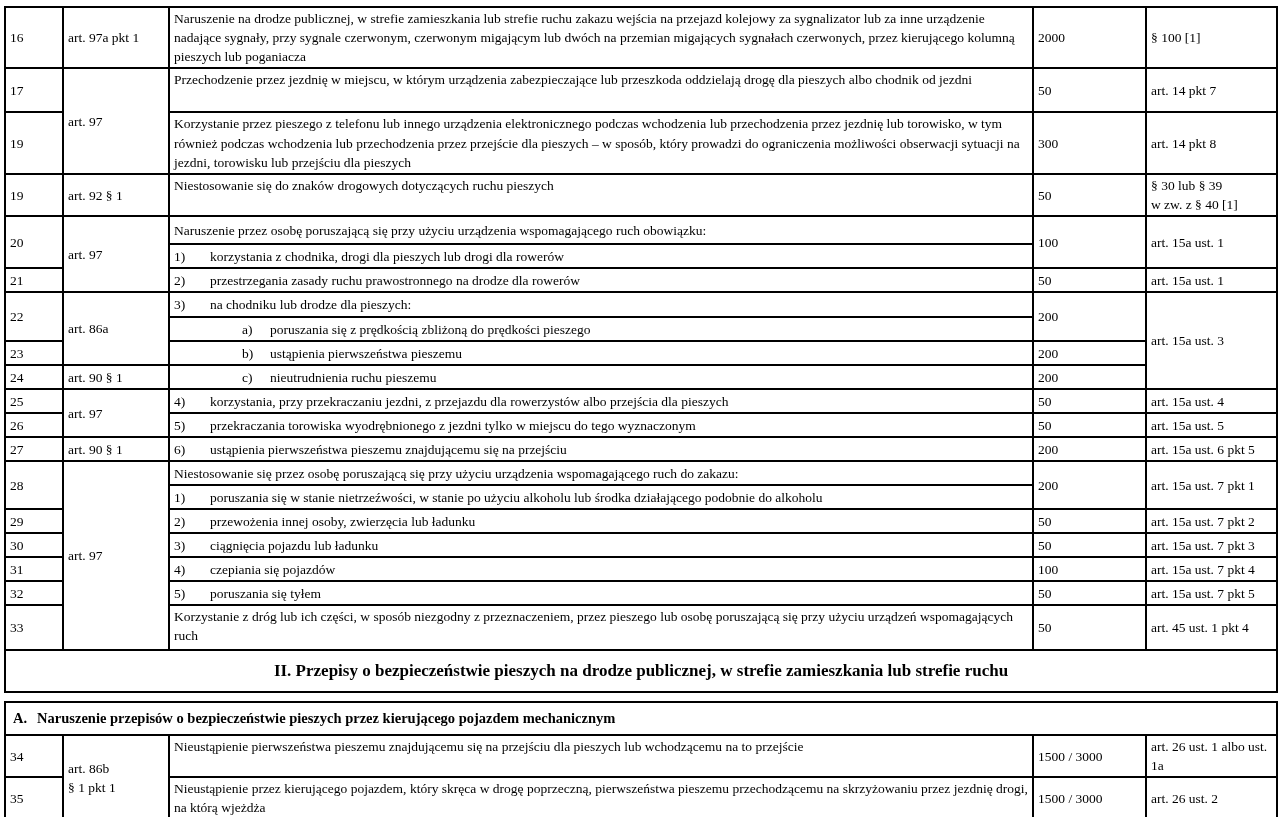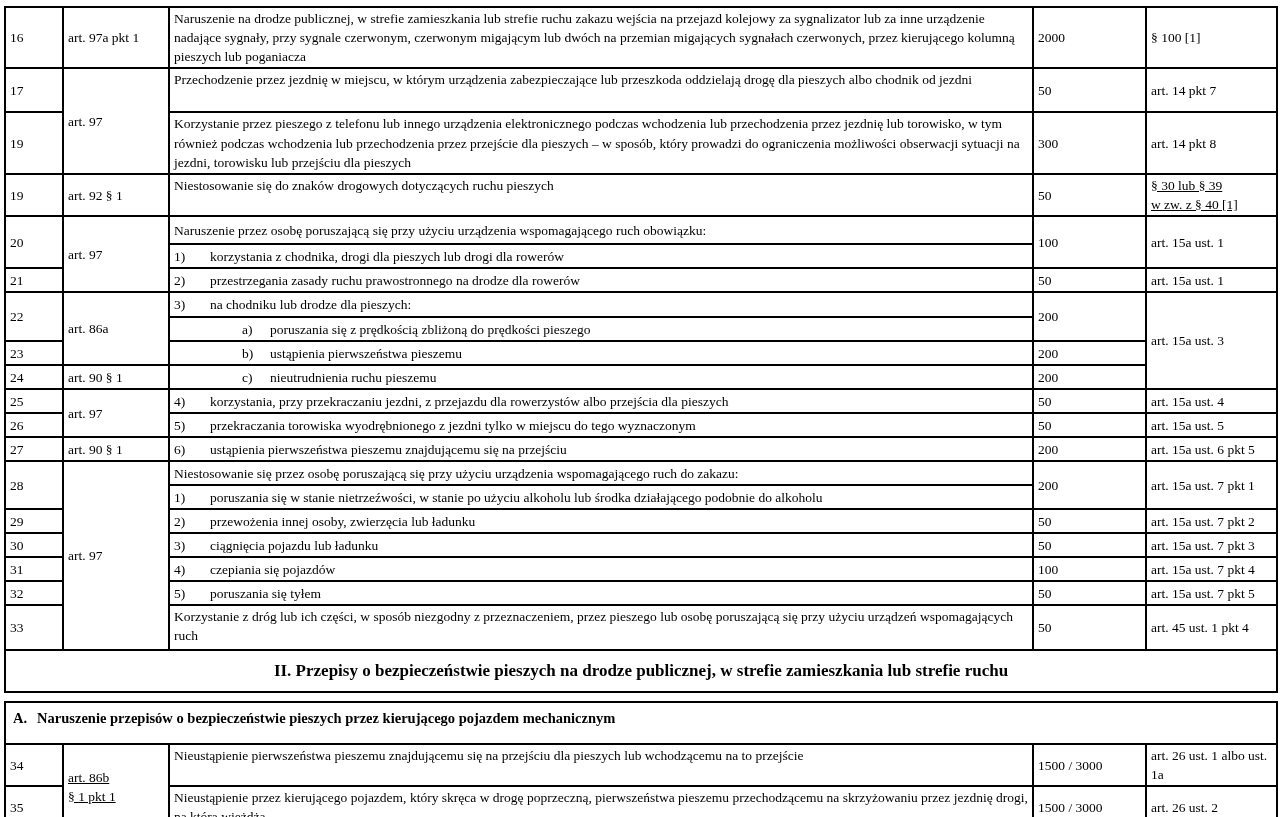--- a/index.html
+++ b/index.html
@@ -9,28 +9,28 @@
   }
   .wrap { position:absolute; top:6px; left:4px; width:1272px; }
   table { border-collapse:collapse; table-layout:fixed; width:1272px; }
   td {
     border:2px solid #000; padding:1px 4px; font-size:13.5px; line-height:1.42;
     vertical-align:middle; overflow:hidden;
   }
   .no   { text-align:left; }
   .desc { vertical-align:top; }
   .fine { text-align:left; }
-  .pre  { white-space:pre-line;text-decoration:underline; }
+  .pre  { white-space:pre-line; }
   .it   { }
   .mk   { display:inline-block; width:36px; }
   .sub  { padding-left:72px; }
   .mk2  { display:inline-block; width:28px; }
   .just { text-align:justify; }
   .sec2 { font-size:17px; font-weight:bold; text-align:center; padding:8px 4px; }
-  .secA { font-size:14.5px; font-weight:bold; padding:5px 4px 14px 7px; }
+  .secA { font-size:14.5px; font-weight:bold; padding:5px 4px 5px 7px; }
   .secA .amk { display:inline-block; margin-right:10px; }
   .t2 { margin-top:8px; }
   .thickb { border-bottom-width:5px; }
   b { font-weight:normal; }
 </style>
 </head>
 <body>
 
 <div class="wrap">
   <table>

